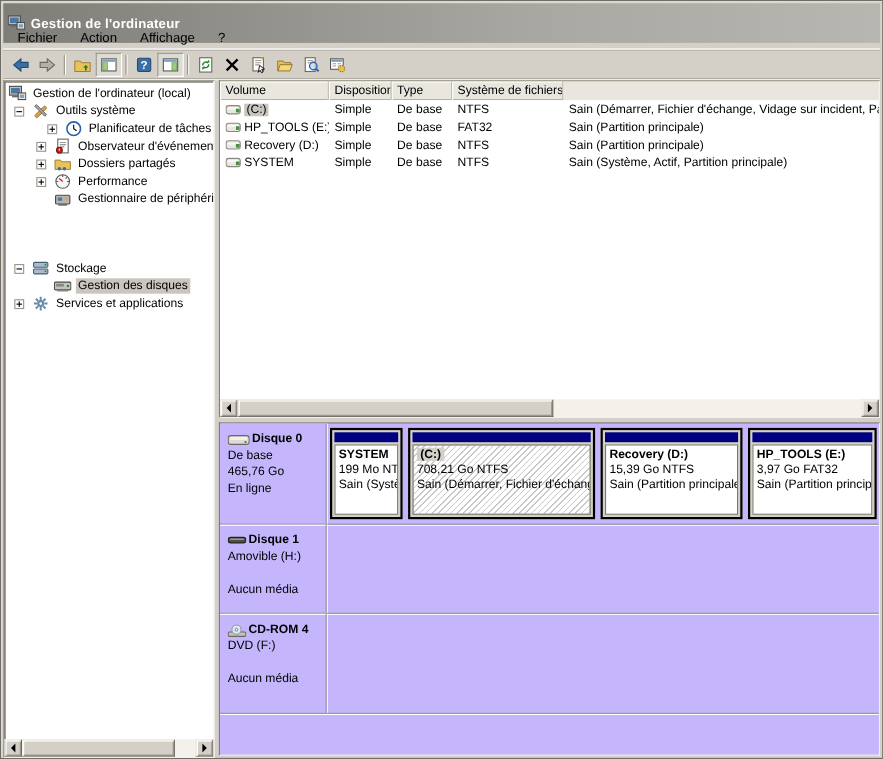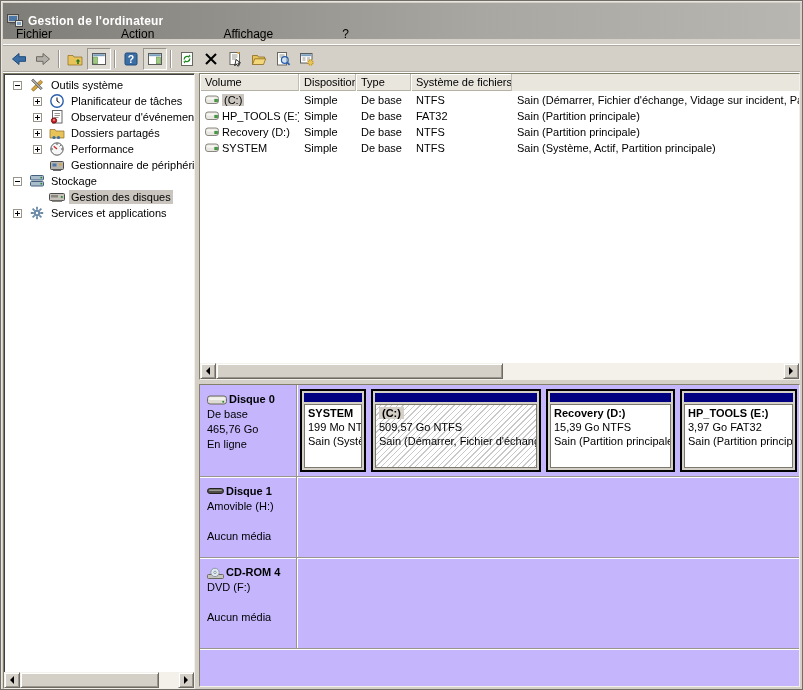--- a/index.html
+++ b/index.html
@@ -11,21 +11,21 @@
 
   
   .titlebar { position:absolute; top:2px; left:2px; right:2px; height:36px;
               background:linear-gradient(to right,#7f7d78,#a9a7a1 60%, #b8b6b0);
               display:flex; align-items:center; gap:5px; padding:0 4px; }
   .title-text { color:#fff; font-weight:bold; font-size:12px; letter-spacing:0.2px; }
 
   
   .menubar { position:absolute; top:23px; left:2px; right:2px; height:21px;
              display:flex; align-items:center; padding-left:4px;
-             border-bottom:1px solid #fff; box-shadow:0 1px 0 #aca89f;gap:48px; }
+             border-bottom:1px solid #fff; box-shadow:0 1px 0 #aca89f; }
   .menu-item { padding:3px 9px; margin-right:3px; font-size:12px; cursor:default; }
 
   
   .toolbar { position:absolute; top:45px; left:2px; right:2px; height:26px;
              display:flex; align-items:center; padding-left:4px;
              border-bottom:1px solid #aca89f; box-shadow:0 1px 0 #fff; }
   .tbtn { width:24px; height:22px; display:flex; align-items:center; justify-content:center;
           border:1px solid transparent; }
   .tbtn.pressed { border-color:#9a968d #ffffff #ffffff #9a968d; background:#dedbd3; }
   .tsep { width:2px; height:18px; border-left:1px solid #9a968d; border-right:1px solid #fff; margin:0 3px; }
@@ -230,29 +230,39 @@
             <path d="M11.5 7.9v7.2M7.9 11.5h7.2M9 9l5 5M14 9l-5 5" stroke="#e8c35a" stroke-width="1.1"></path>
           </svg>
         </span>
       </span>
     </div>
 
   <div class="content">
 
     <div class="tree-panel">
       <div class="tree-rows">
+          <div class="tree-row" style="padding-left: 4px;">
+            <span class="tree-icon"><svg width="16" height="16" viewBox="0 0 16 16">
+                <rect x="0.5" y="1.5" width="11" height="8" fill="#c6c3bd" stroke="#4a4a4a"></rect>
+                <rect x="2" y="3" width="8" height="5" fill="#4a76a8"></rect>
+                <rect x="3" y="10" width="6" height="1.5" fill="#6a6a6a"></rect>
+                <rect x="8.5" y="7.5" width="7" height="6" fill="#ece9e2" stroke="#4a4a4a"></rect>
+                <rect x="10" y="9" width="4" height="3" fill="#7ba3c9"></rect>
+              </svg></span>
+            <span class="tree-label">Gestion de l'ordinateur (local)</span>
+          </div>
           <div class="tree-row" style="padding-left: 9px; text-align: center;">
             <span class="expander minus"></span>
             <span class="tree-icon"><svg width="16" height="16" viewBox="0 0 16 16">
                 <rect x="1" y="7" width="13" height="3" rx="1" transform="rotate(-45 8 8)" fill="#d9a441" stroke="#8a6a20" stroke-width="0.7"></rect>
                 <rect x="1" y="6.5" width="13" height="2.2" transform="rotate(45 8 8)" fill="#a8a5a0" stroke="#5a5a5a" stroke-width="0.7"></rect>
               </svg></span>
             <span class="tree-label">Outils système</span>
           </div>
-          <div class="tree-row" style="padding-left: 29px;">
+          <div class="tree-row" style="padding-left: 29px; justify-content: flex-end;">
             <span class="expander plus"></span>
             <span class="tree-icon"><svg width="16" height="16" viewBox="0 0 16 16">
                 <circle cx="8" cy="8" r="6.2" fill="#fff" stroke="#2a5fac" stroke-width="1.4"></circle>
                 <path d="M8 4.5V8l2.6 1.8" stroke="#000" fill="none"></path>
               </svg></span>
             <span class="tree-label">Planificateur de tâches</span>
           </div>
           <div class="tree-row" style="padding-left: 29px;">
             <span class="expander plus"></span>
             <span class="tree-icon"><svg width="16" height="16" viewBox="0 0 16 16">
@@ -284,21 +294,21 @@
           <div class="tree-row" style="padding-left: 29px;">
             <span class="exp-spacer"></span>
             <span class="tree-icon"><svg width="16" height="16" viewBox="0 0 16 16">
                 <rect x="1.5" y="4.5" width="13" height="8" rx="1" fill="#b8b5ae" stroke="#4a4a4a"></rect>
                 <rect x="3.5" y="6.5" width="4" height="3" fill="#4a76a8"></rect>
                 <rect x="10" y="6.5" width="2.5" height="2" fill="#d9a441"></rect>
                 <rect x="4" y="12.5" width="8" height="1.5" fill="#6a6a6a"></rect>
               </svg></span>
             <span class="tree-label">Gestionnaire de périphériques</span>
           </div>
-          <div class="tree-row" style="padding-left: 9px;">
+          <div class="tree-row" style="padding-left: 9px; margin-top: 47px;">
             <span class="expander minus"></span>
             <span class="tree-icon"><svg width="16" height="16" viewBox="0 0 16 16">
                 <rect x="1.5" y="2.5" width="13" height="4.5" rx="1" fill="#a9bccb" stroke="#44607c"></rect>
                 <rect x="1.5" y="8.5" width="13" height="4.5" rx="1" fill="#a9bccb" stroke="#44607c"></rect>
                 <circle cx="12.3" cy="4.7" r="0.9" fill="#2a8a2a"></circle>
                 <circle cx="12.3" cy="10.7" r="0.9" fill="#2a8a2a"></circle>
               </svg></span>
             <span class="tree-label">Stockage</span>
           </div>
           <div class="tree-row" style="padding-left: 29px;">
@@ -446,21 +456,21 @@
                   <div class="part-inner">
                     <div class="part-label">SYSTEM</div>
                     <div>199 Mo NTFS</div>
                     <div>Sain (Système, Actif, Partition principale)</div>
                   </div>
                 </div>
                 <div class="partition" style="width: 170px;">
                   <div class="part-band" style="background: rgb(0, 0, 128);"></div>
                   <div class="part-inner hatched">
                     <div class="part-label"><span class="chip">(C:)</span></div>
-                    <div>509,57 Go NTFS</div>
+                    <div>708,21 Go NTFS</div>
                     <div>Sain (Démarrer, Fichier d'échange, Vidage sur incident,</div>
                   </div>
                 </div>
                 <div class="partition" style="width: 129px;">
                   <div class="part-band" style="background: rgb(0, 0, 128);"></div>
                   <div class="part-inner">
                     <div class="part-label">Recovery (D:)</div>
                     <div>15,39 Go NTFS</div>
                     <div>Sain (Partition principale)</div>
                   </div>

